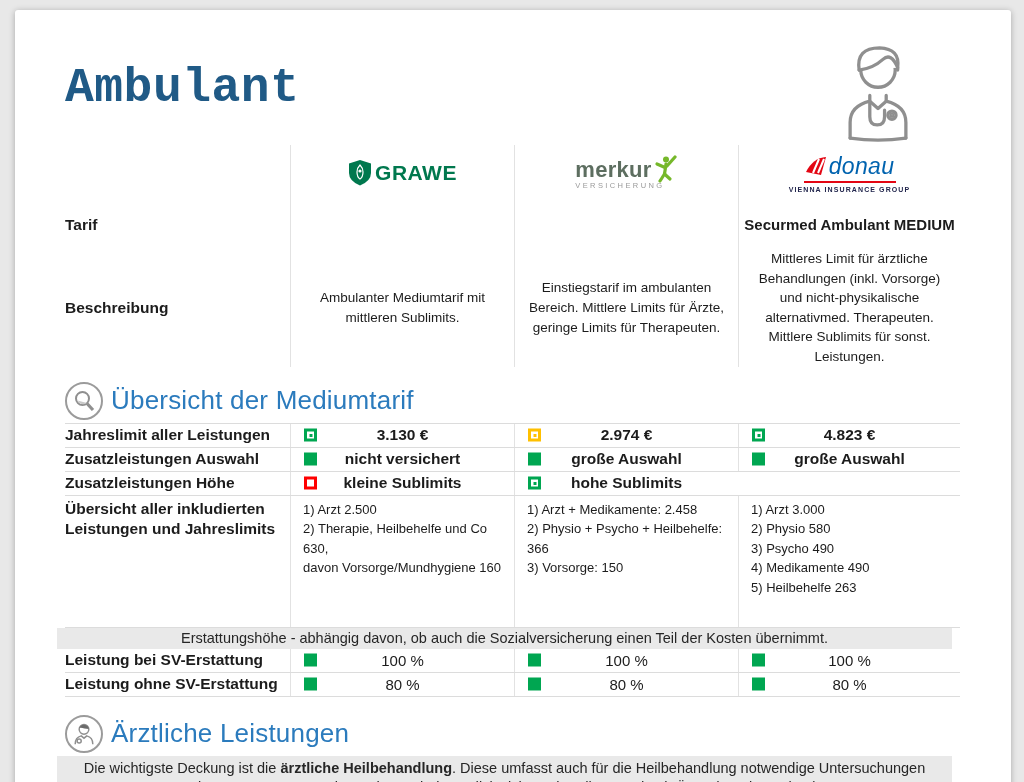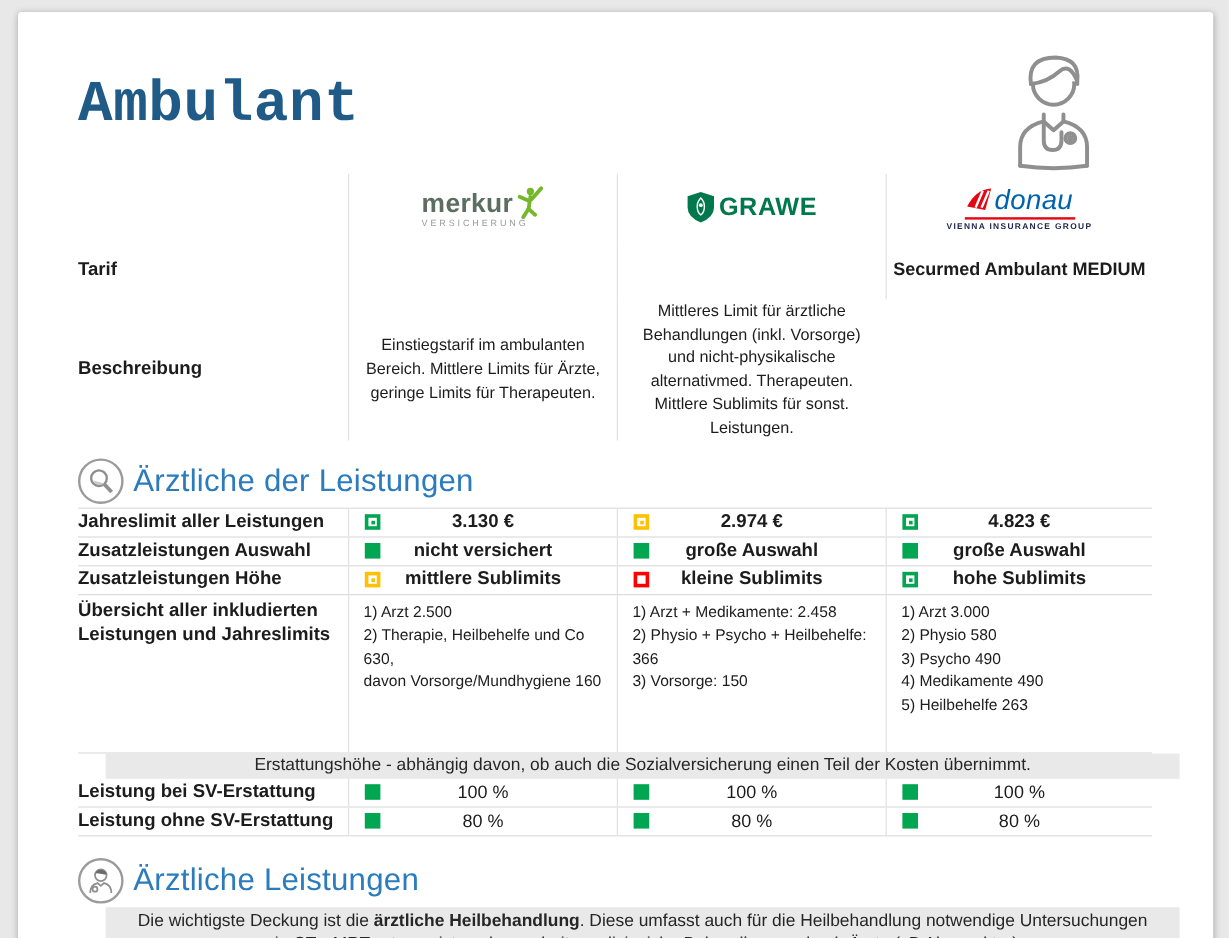--- a/index.html
+++ b/index.html
@@ -57,21 +57,21 @@
   .marker[data-marker="yellow-hollow"]::after{
     content:"";position:absolute;left:50%;top:50%;width:3px;height:3px;
     transform:translate(-50%,-50%);background:currentColor;
   }
   .tall{min-height:131px}
   .tall .rowlabel{align-items:flex-start;line-height:1.3;padding-top:3px}
   .list-cell{padding:4px 10px 0 12px;font-size:13px;line-height:1.5;text-align:left}
 
   
   .banner{
-    margin-left:73px;width:895px;box-sizing:border-box;background:#e9e9e9;
+    margin-left:42px;width:895px;box-sizing:border-box;background:#e9e9e9;
     text-align:center;font-size:14.5px;color:#262626;
   }
   .banner.one{padding:2px 0 3px}
   .banner.two{padding:3px 24px 4px;line-height:1.32;margin-top:1px}
 
   
   .logo{display:flex;align-items:center}
   .grawe-text{font-size:21px;font-weight:700;color:#00784e;letter-spacing:.5px;margin-left:3px}
   .merkur-wrap{display:flex;flex-direction:column;align-items:flex-start}
   .merkur-line{display:flex;align-items:flex-end}
@@ -101,81 +101,82 @@
     <path d="M40 71 L50 80 L60 71"></path>
     <path d="M40 73 L40 90 Q40 100 49 100 Q58 100 58 90 L58 82"></path>
     <circle cx="67" cy="88" r="5"></circle>
     <circle cx="67" cy="88" r="1.2" fill="#8f8f8f"></circle>
   </svg>
 
   <div class="grid header-grid">
     <div class="cell logo-cell"></div>
 
     <div class="cell logo-cell csep">
+      <div class="logo">
+        <svg width="24" height="27" viewBox="0 0 24 27">
+          <path d="M12 1 L23 4.5 V14 Q23 22 12 26.5 Q1 22 1 14 V4.5 Z" fill="#00784e"></path>
+          <path d="M12 6 Q9 9 9 13 Q9 18 12 20 Q15 18 15 13 Q15 9 12 6 Z" fill="none" stroke="#ffffff" stroke-width="1.2"></path>
+          <circle cx="12" cy="12" r="1.6" fill="#ffffff"></circle>
+        </svg>
+        <span class="grawe-text">GRAWE</span>
+      </div>
+    </div>
+
+    <div class="cell logo-cell csep">
       <div class="merkur-wrap">
         <div class="merkur-line">
           <span class="merkur-text">merkur</span>
           <svg width="24" height="28" viewBox="0 0 24 28" style="margin-left:2px" fill="none" stroke="#76b82a" stroke-width="3.2" stroke-linecap="round">
             <circle cx="12" cy="4.5" r="3" fill="#76b82a" stroke="none"></circle>
             <path d="M12 9 L10.5 19"></path>
             <path d="M3 9 L11 12.5"></path>
             <path d="M21 2 L13 11"></path>
             <path d="M10.5 19 L6 26"></path>
             <path d="M10.5 19 L16 24"></path>
           </svg>
         </div>
         <span class="merkur-sub">VERSICHERUNG</span>
       </div>
     </div>
 
     <div class="cell logo-cell csep">
-      <div class="logo">
-        <svg width="24" height="27" viewBox="0 0 24 27">
-          <path d="M12 1 L23 4.5 V14 Q23 22 12 26.5 Q1 22 1 14 V4.5 Z" fill="#00784e"></path>
-          <path d="M12 6 Q9 9 9 13 Q9 18 12 20 Q15 18 15 13 Q15 9 12 6 Z" fill="none" stroke="#ffffff" stroke-width="1.2"></path>
-          <circle cx="12" cy="12" r="1.6" fill="#ffffff"></circle>
-        </svg>
-        <span class="grawe-text">GRAWE</span>
-      </div>
-    </div>
-
-    <div class="cell logo-cell csep">
       <div class="donau-wrap">
         <div class="donau-line">
           <svg width="22" height="20" viewBox="0 0 22 20" style="margin-right:2px">
             <path d="M1 16 Q8 2 21 1 L16 19 Z" fill="#e30613"></path>
             <path d="M8 17 L14 3" stroke="#ffffff" stroke-width="2"></path>
             <path d="M13 17 L19 3" stroke="#ffffff" stroke-width="2"></path>
           </svg>
           <span class="donau-text">donau</span>
         </div>
         <div class="donau-underline"></div>
         <span class="donau-sub">VIENNA INSURANCE GROUP</span>
       </div>
     </div>
 
     <div class="cell tarif-cell rowlabel" style="justify-content:flex-start">Tarif</div>
     <div class="cell tarif-cell csep"></div>
     <div class="cell tarif-cell csep"></div>
     <div class="cell tarif-cell csep">Securmed Ambulant MEDIUM</div>
 
     <div class="cell besch-cell rowlabel" style="justify-content:flex-start;padding:0;font-size:15.5px">Beschreibung</div>
+    <div class="cell besch-cell csep">Ambulanter Mediumtarif mit mittleren Sublimits.</div>
     <div class="cell besch-cell csep">Einstiegstarif im ambulanten Bereich. Mittlere Limits für Ärzte, geringe Limits für Therapeuten.</div>
     <div class="cell besch-cell csep">Mittleres Limit für ärztliche Behandlungen (inkl. Vorsorge) und nicht-physikalische alternativmed. Therapeuten. Mittlere Sublimits für sonst. Leistungen.</div>
   </div>
 
   <div class="section-head">
     <div class="section-circle">
       <svg width="24" height="24" viewBox="0 0 24 24" fill="none" stroke="#8f8f8f" stroke-width="2">
         <circle cx="10.5" cy="9.5" r="6.5"></circle>
         <path d="M5.5 11.5 A6.5 6.5 0 0 0 15 14 Z" fill="#c9c9c9" stroke="none"></path>
         <path d="M15 14.5 L21 21" stroke-width="3.2"></path>
       </svg>
     </div>
-    <span class="section-title">Ärztliche der Leistungen</span>
+    <span class="section-title">Übersicht der Mediumtarif</span>
   </div>
 
   <div class="grid brow first vrow">
     <div class="cell rowlabel">Jahreslimit aller Leistungen</div>
     <div class="cell vcell strong csep">
         <span class="marker" data-marker="green-hollow"></span>
         <span>3.130 €</span>
       </div>
     <div class="cell vcell strong csep">
         <span class="marker" data-marker="yellow-hollow"></span>
@@ -196,24 +197,20 @@
         <span class="marker" data-marker="green-solid"></span>
         <span>große Auswahl</span>
       </div>
     <div class="cell vcell strong csep">
         <span class="marker" data-marker="green-solid"></span>
         <span>große Auswahl</span>
       </div>
   </div>
   <div class="grid brow vrow">
     <div class="cell rowlabel">Zusatzleistungen Höhe</div>
-    <div class="cell vcell strong csep">
-        <span class="marker" data-marker="yellow-hollow"></span>
-        <span>mittlere Sublimits</span>
-      </div>
     <div class="cell vcell strong csep">
         <span class="marker" data-marker="red-hollow"></span>
         <span>kleine Sublimits</span>
       </div>
     <div class="cell vcell strong csep">
         <span class="marker" data-marker="green-hollow"></span>
         <span>hohe Sublimits</span>
       </div>
   </div>
 

